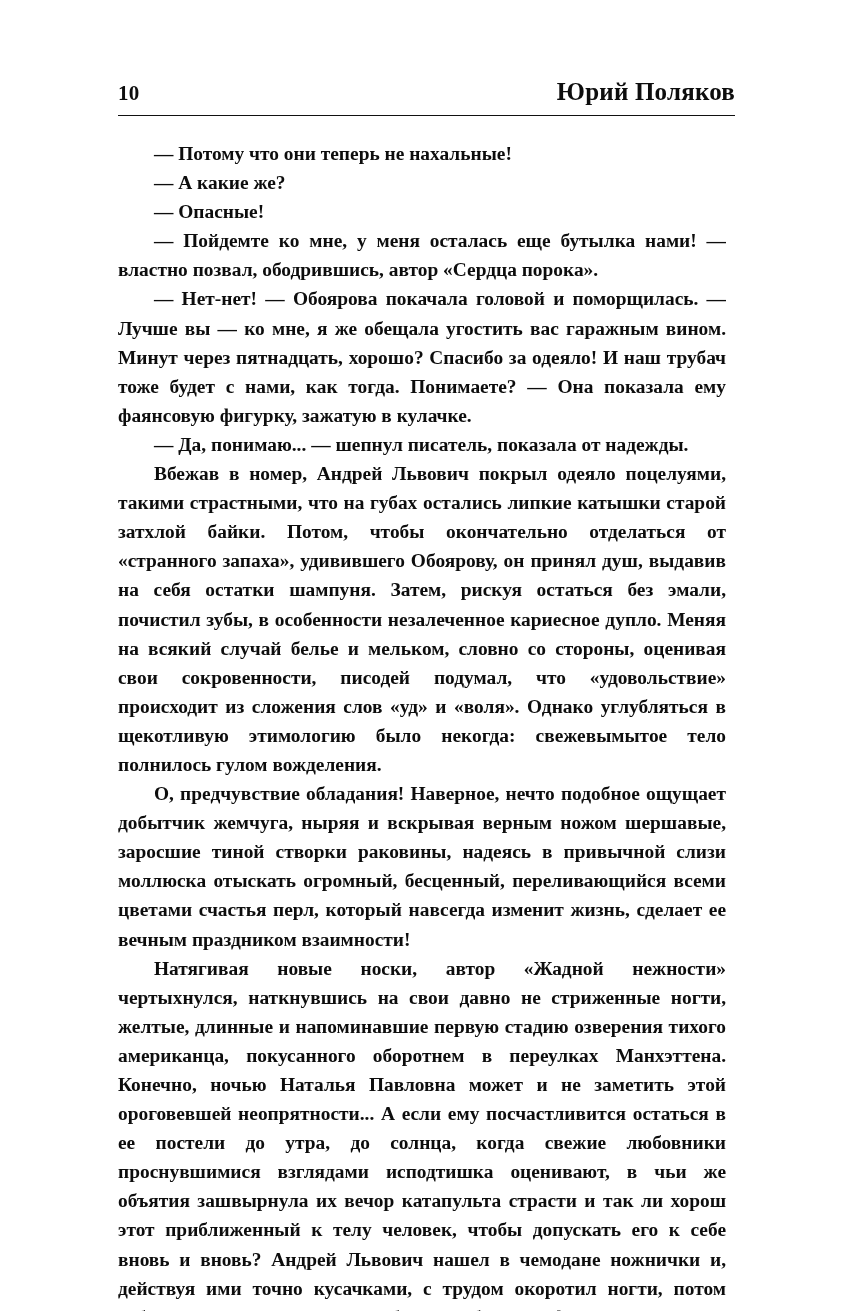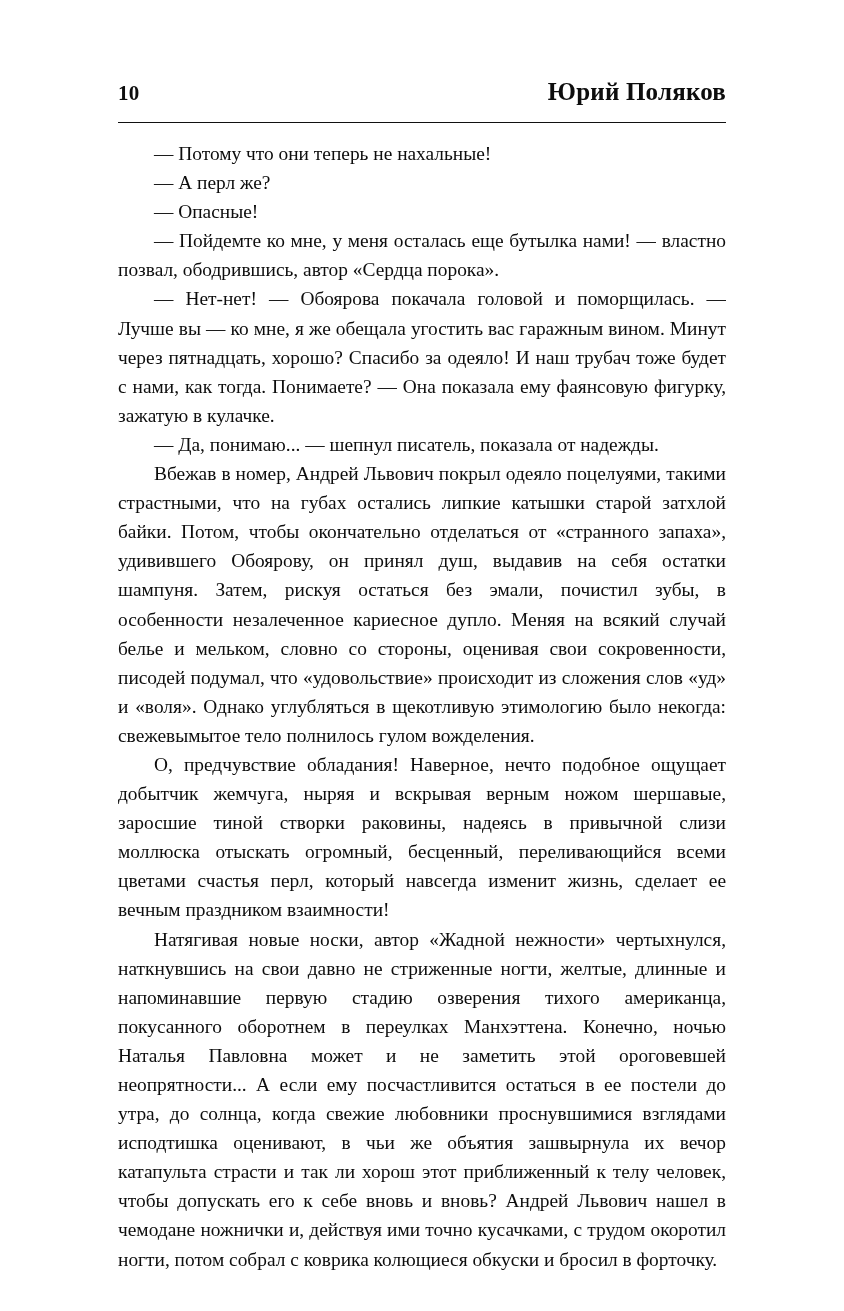--- a/index.html
+++ b/index.html
@@ -18,26 +18,26 @@
     position: relative;
     width: 844px;
     height: 1311px;
     box-sizing: border-box;
     padding: 0;
   }
   .header {
     position: absolute;
     top: 78px;
     left: 118px;
-    right: 118px;
+    right: 109px;
     display: flex;
     align-items: baseline;
     justify-content: space-between;
     border-bottom: 1.6px solid #111;
-    padding-bottom: 16px;
+    padding-bottom: 9px;
   }
   .folio {
     font-size: 21px;
     font-weight: bold;
     letter-spacing: 0.2px;
   }
   .running-title {
     font-size: 25px;
     font-weight: bold;
     letter-spacing: 0.2px;
@@ -49,38 +49,39 @@
     width: 608px;
     font-size: 19.4px;
     line-height: 29.1px;
     text-align: justify;
     text-justify: inter-word;
     hyphens: manual;
   }
   .body-text p {
     margin: 0;
     text-indent: 36px;
+    font-weight: bold;
   }
   .body-text p.dialogue {
     text-indent: 36px;
   }
 </style>
 </head>
 <body>
 
 <div class="page">
 
   <div class="header">
     <span class="folio">10</span>
     <span class="running-title">Юрий Поляков</span>
   </div>
 
   <div class="body-text">
       <p class="dialogue">— Потому что они теперь не нахальные!</p>
-      <p class="dialogue">— А перл же?</p>
+      <p class="dialogue">— А какие же?</p>
       <p class="dialogue">— Опасные!</p>
       <p class="dialogue">— Пойдемте ко мне, у меня осталась еще бутылка нами! — властно позвал, ободрившись, автор «Сердца порока».</p>
       <p class="dialogue">— Нет-нет! — Обоярова покачала головой и поморщилась. — Лучше вы — ко мне, я же обещала угостить вас гаражным вином. Минут через пятнадцать, хорошо? Спасибо за одеяло! И наш трубач тоже будет с нами, как тогда. Понимаете? — Она показала ему фаянсовую фигурку, зажатую в кулачке.</p>
       <p class="dialogue">— Да, понимаю... — шепнул писатель, показала от надежды.</p>
       <p class="body">Вбежав в номер, Андрей Львович покрыл одеяло поцелуями, такими страстными, что на губах остались липкие катышки старой затхлой байки. Потом, чтобы окончательно отделаться от «странного запаха», удивившего Обоярову, он принял душ, выдавив на себя остатки шампуня. Затем, рискуя остаться без эмали, почистил зубы, в особенности незалеченное кариесное дупло. Меняя на всякий случай белье и мельком, словно со стороны, оценивая свои сокровенности, писодей подумал, что «удовольствие» происходит из сложения слов «уд» и «воля». Однако углубляться в щекотливую этимологию было некогда: свежевымытое тело полнилось гулом вожделения.</p>
       <p class="body">О, предчувствие обладания! Наверное, нечто подобное ощущает добытчик жемчуга, ныряя и вскрывая верным ножом шершавые, заросшие тиной створки раковины, надеясь в привычной слизи моллюска отыскать огромный, бесценный, переливающийся всеми цветами счастья перл, который навсегда изменит жизнь, сделает ее вечным праздником взаимности!</p>
       <p class="body">Натягивая новые носки, автор «Жадной нежности» чертыхнулся, наткнувшись на свои давно не стриженные ногти, желтые, длинные и напоминавшие первую стадию озверения тихого американца, покусанного оборотнем в переулках Манхэттена. Конечно, ночью Наталья Павловна может и не заметить этой ороговевшей неопрятности... А если ему посчастливится остаться в ее постели до утра, до солнца, когда свежие любовники проснувшимися взглядами исподтишка оценивают, в чьи же объятия зашвырнула их вечор катапульта страсти и так ли хорош этот приближенный к телу человек, чтобы допускать его к себе вновь и вновь? Андрей Львович нашел в чемодане ножнички и, действуя ими точно кусачками, с трудом окоротил ногти, потом собрал с коврика колющиеся обкуски и бросил в форточку.</p>
     </div>
 
 </div>

